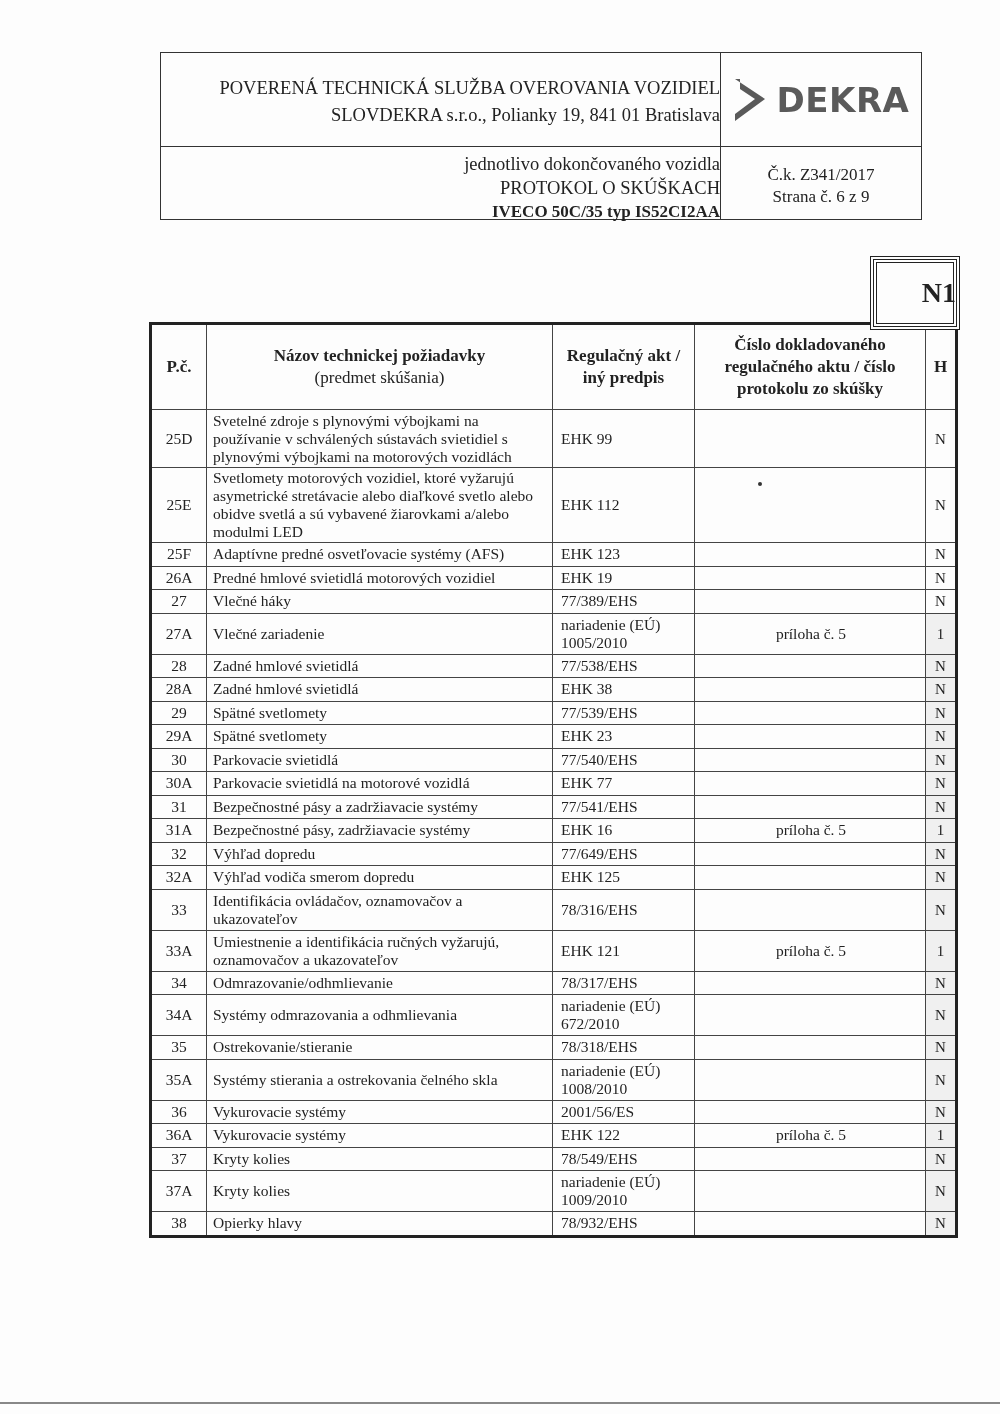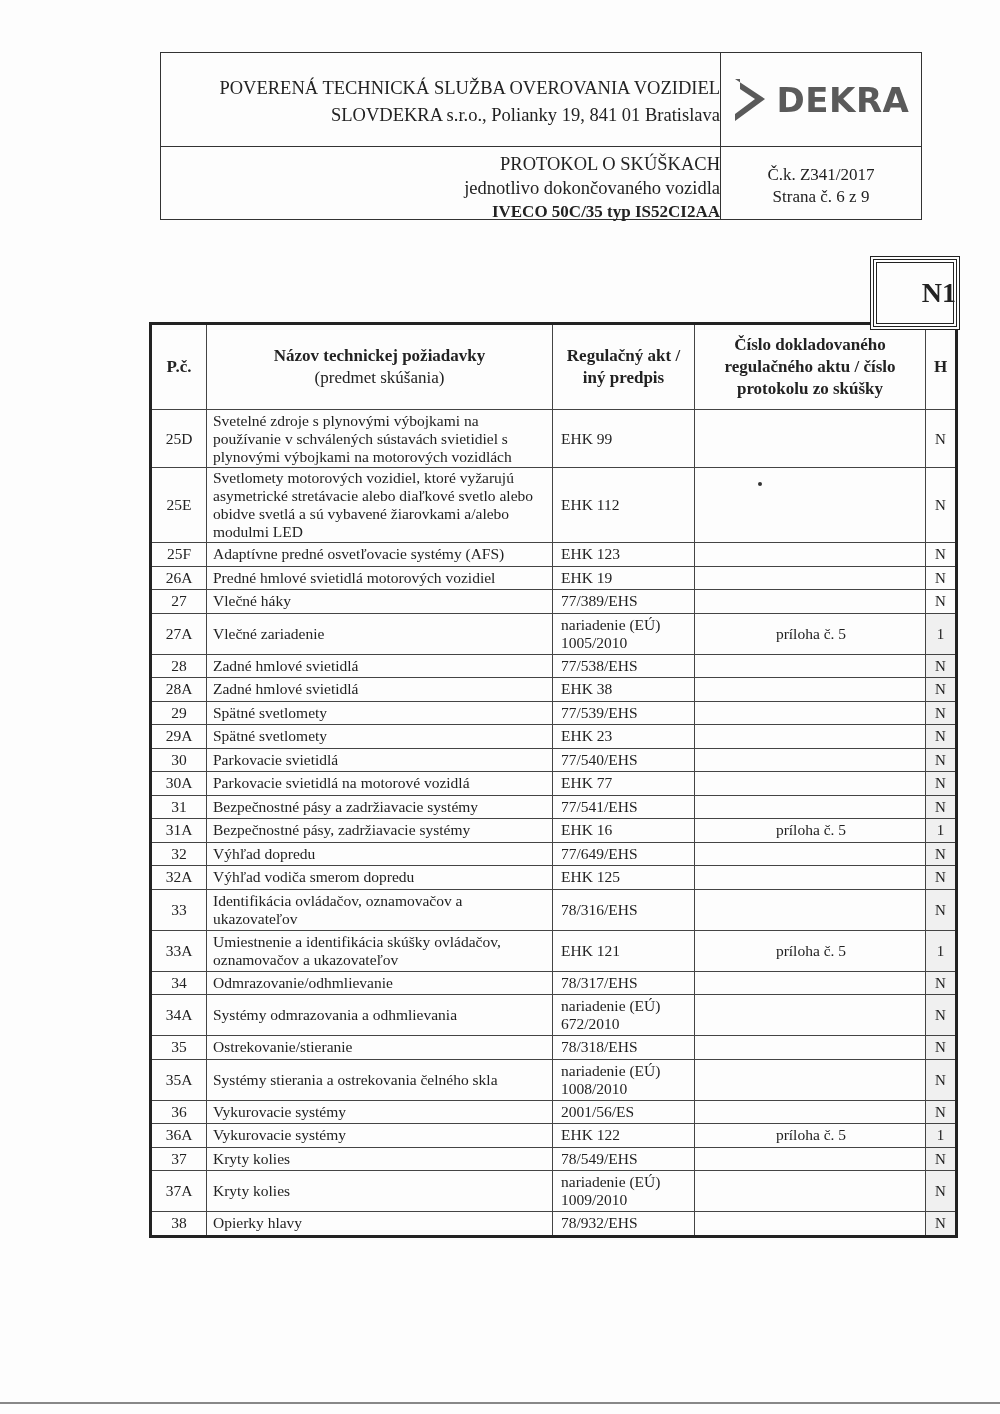--- a/index.html
+++ b/index.html
@@ -51,22 +51,22 @@
       <div class="logo">
         <svg width="34" height="46" viewBox="0 0 34 46">
           <polygon points="2,2 32,22 2,44 2,37 22,22 7,12 7,2" fill="#5a5a5a"></polygon>
         </svg>
         <span class="txt">DEKRA</span>
       </div>
     </div>
   </div>
   <div class="r2">
     <div class="l">
+      <div>jednotlivo dokončovaného vozidla</div>
       <div>PROTOKOL  O  SKÚŠKACH</div>
-      <div>jednotlivo dokončovaného vozidla</div>
       <div class="b">IVECO 50C/35 typ IS52CI2AA</div>
     </div>
     <div class="rr">
       <div>Č.k. Z341/2017</div>
       <div>Strana č. 6 z 9</div>
     </div>
   </div>
 </div>
 
 <div class="n1">N1</div>
@@ -213,21 +213,21 @@
       </tr>
       <tr class="d">
         <td class="pc">33</td>
         <td class="nm">Identifikácia ovládačov, oznamovačov a ukazovateľov</td>
         <td class="rg">78/316/EHS</td>
         <td class="cs"></td>
         <td class="h g">N</td>
       </tr>
       <tr class="d">
         <td class="pc">33A</td>
-        <td class="nm">Umiestnenie a identifikácia skúšky ovládačov, oznamovačov a ukazovateľov</td>
+        <td class="nm">Umiestnenie a identifikácia ručných vyžarujú, oznamovačov a ukazovateľov</td>
         <td class="rg">EHK 121</td>
         <td class="cs">príloha č. 5</td>
         <td class="h g">1</td>
       </tr>
       <tr class="s">
         <td class="pc">34</td>
         <td class="nm">Odmrazovanie/odhmlievanie</td>
         <td class="rg">78/317/EHS</td>
         <td class="cs"></td>
         <td class="h g">N</td>

